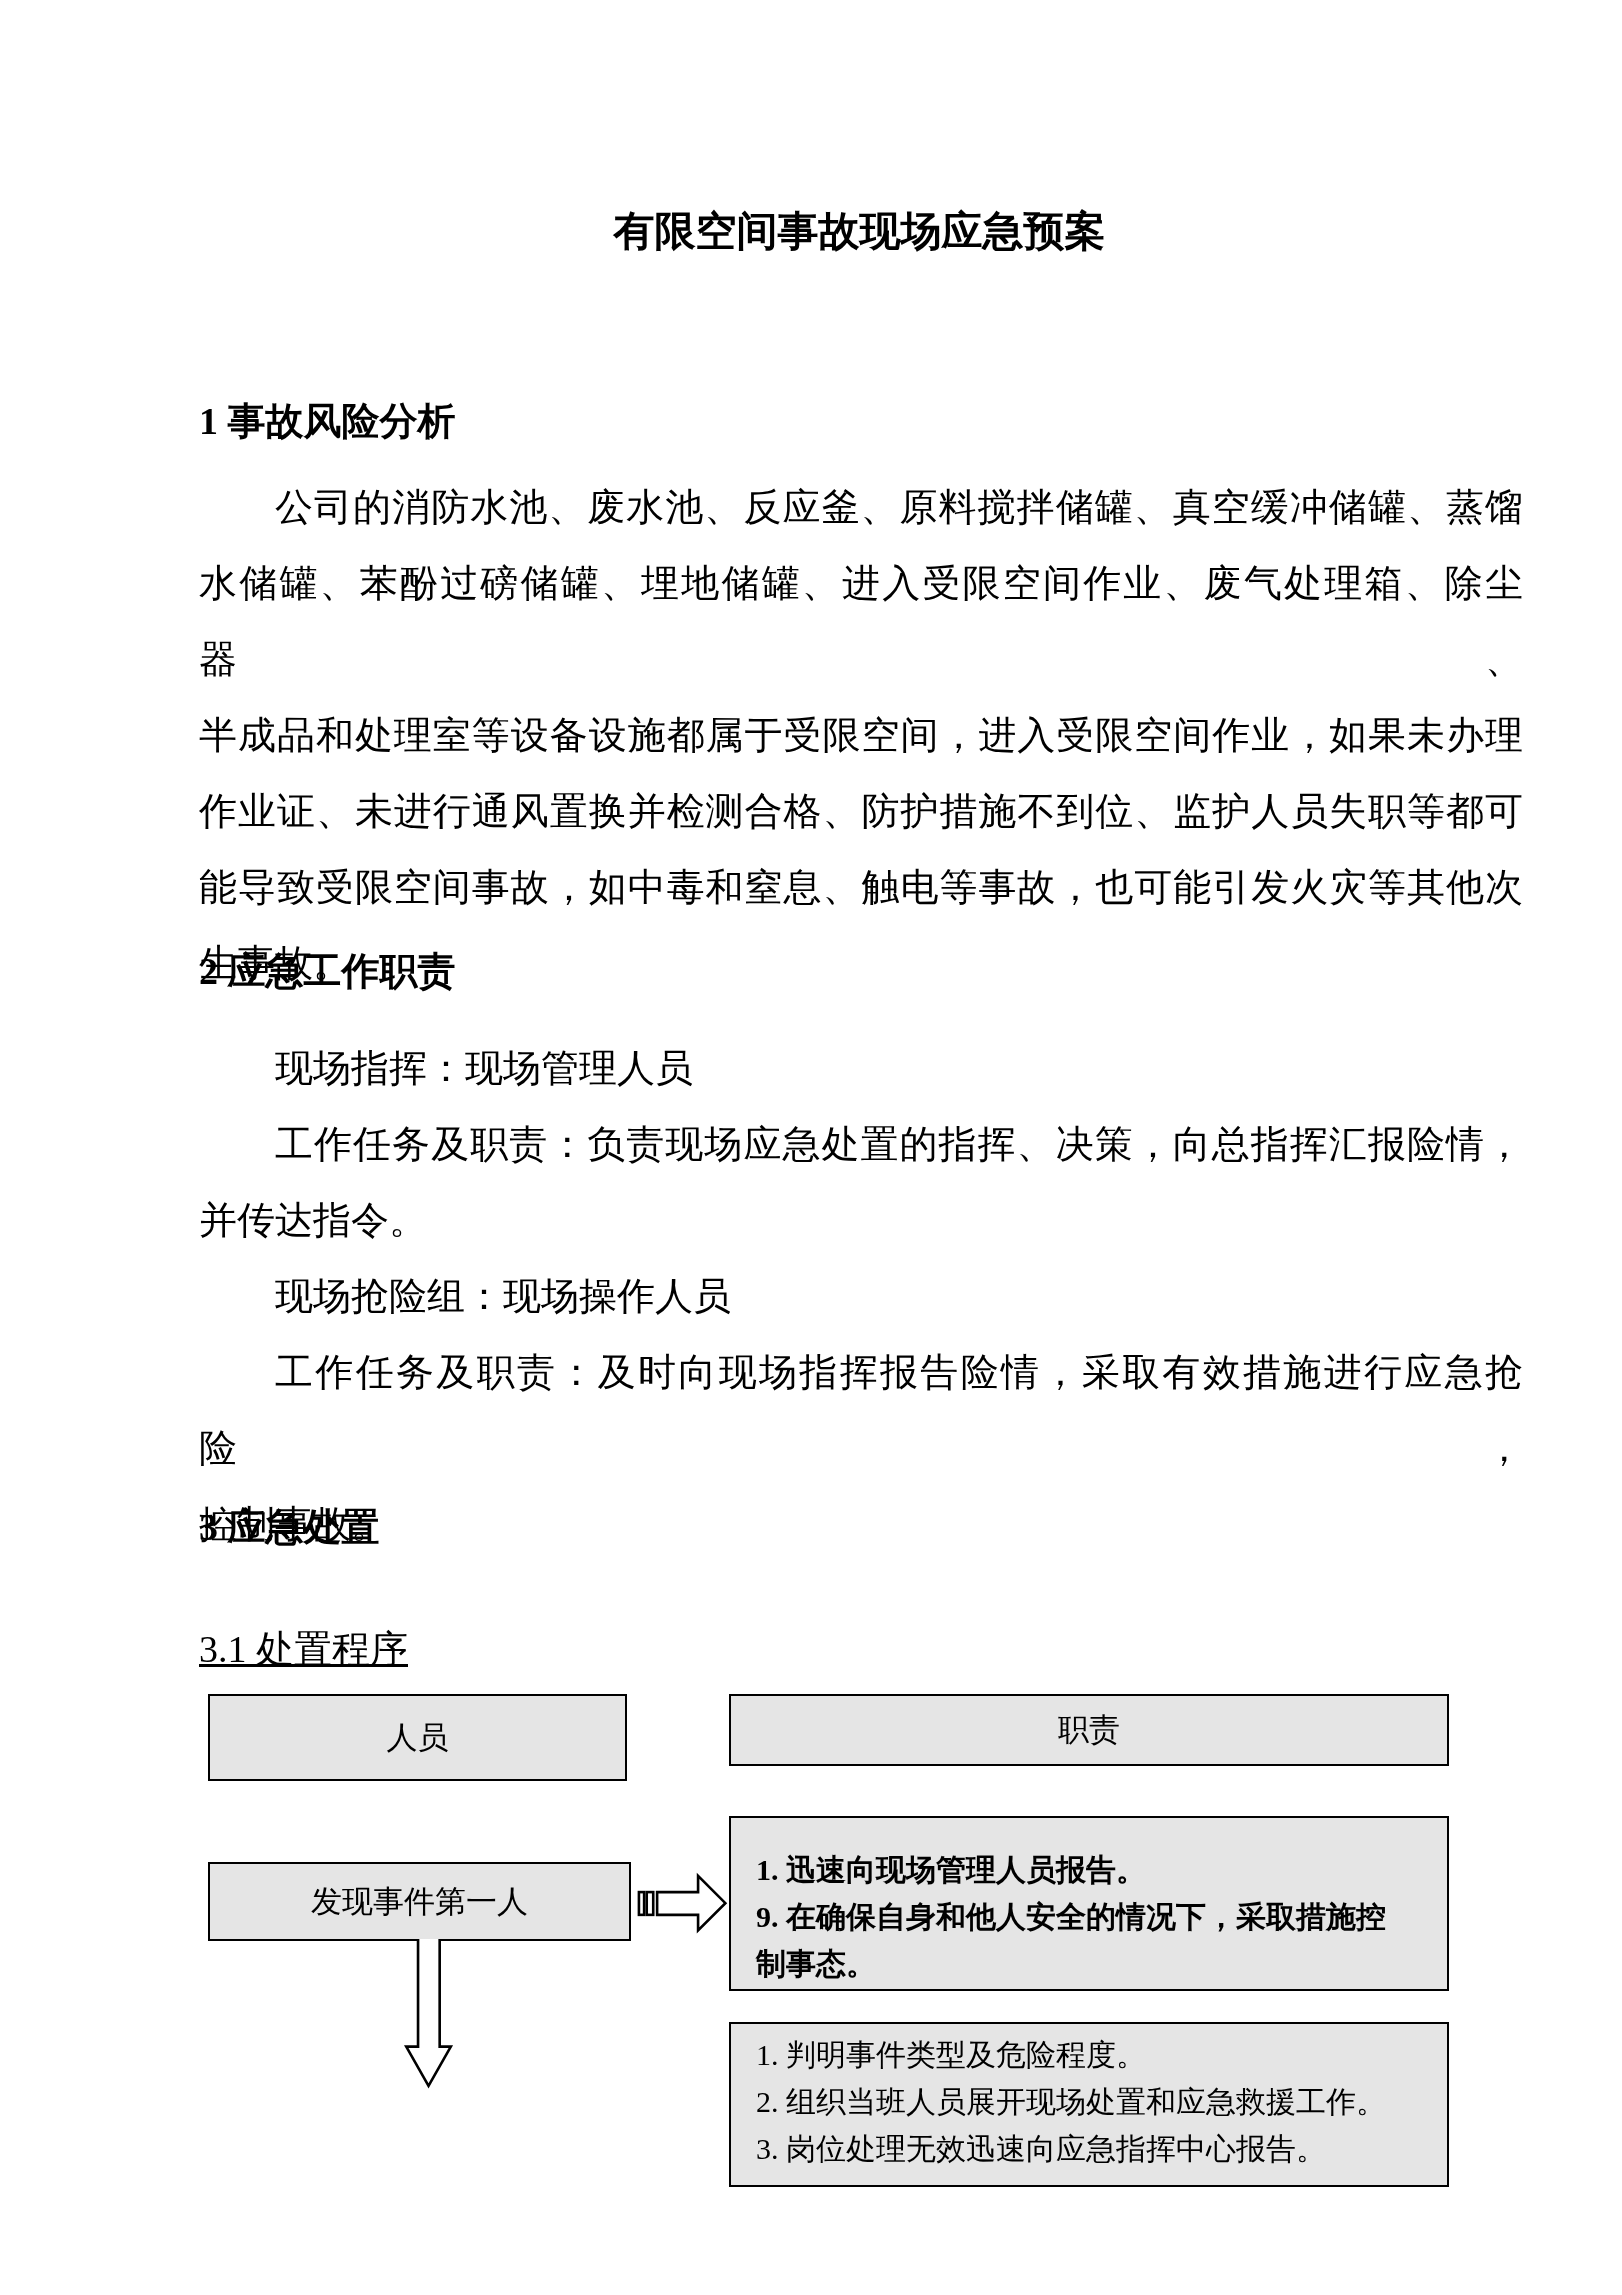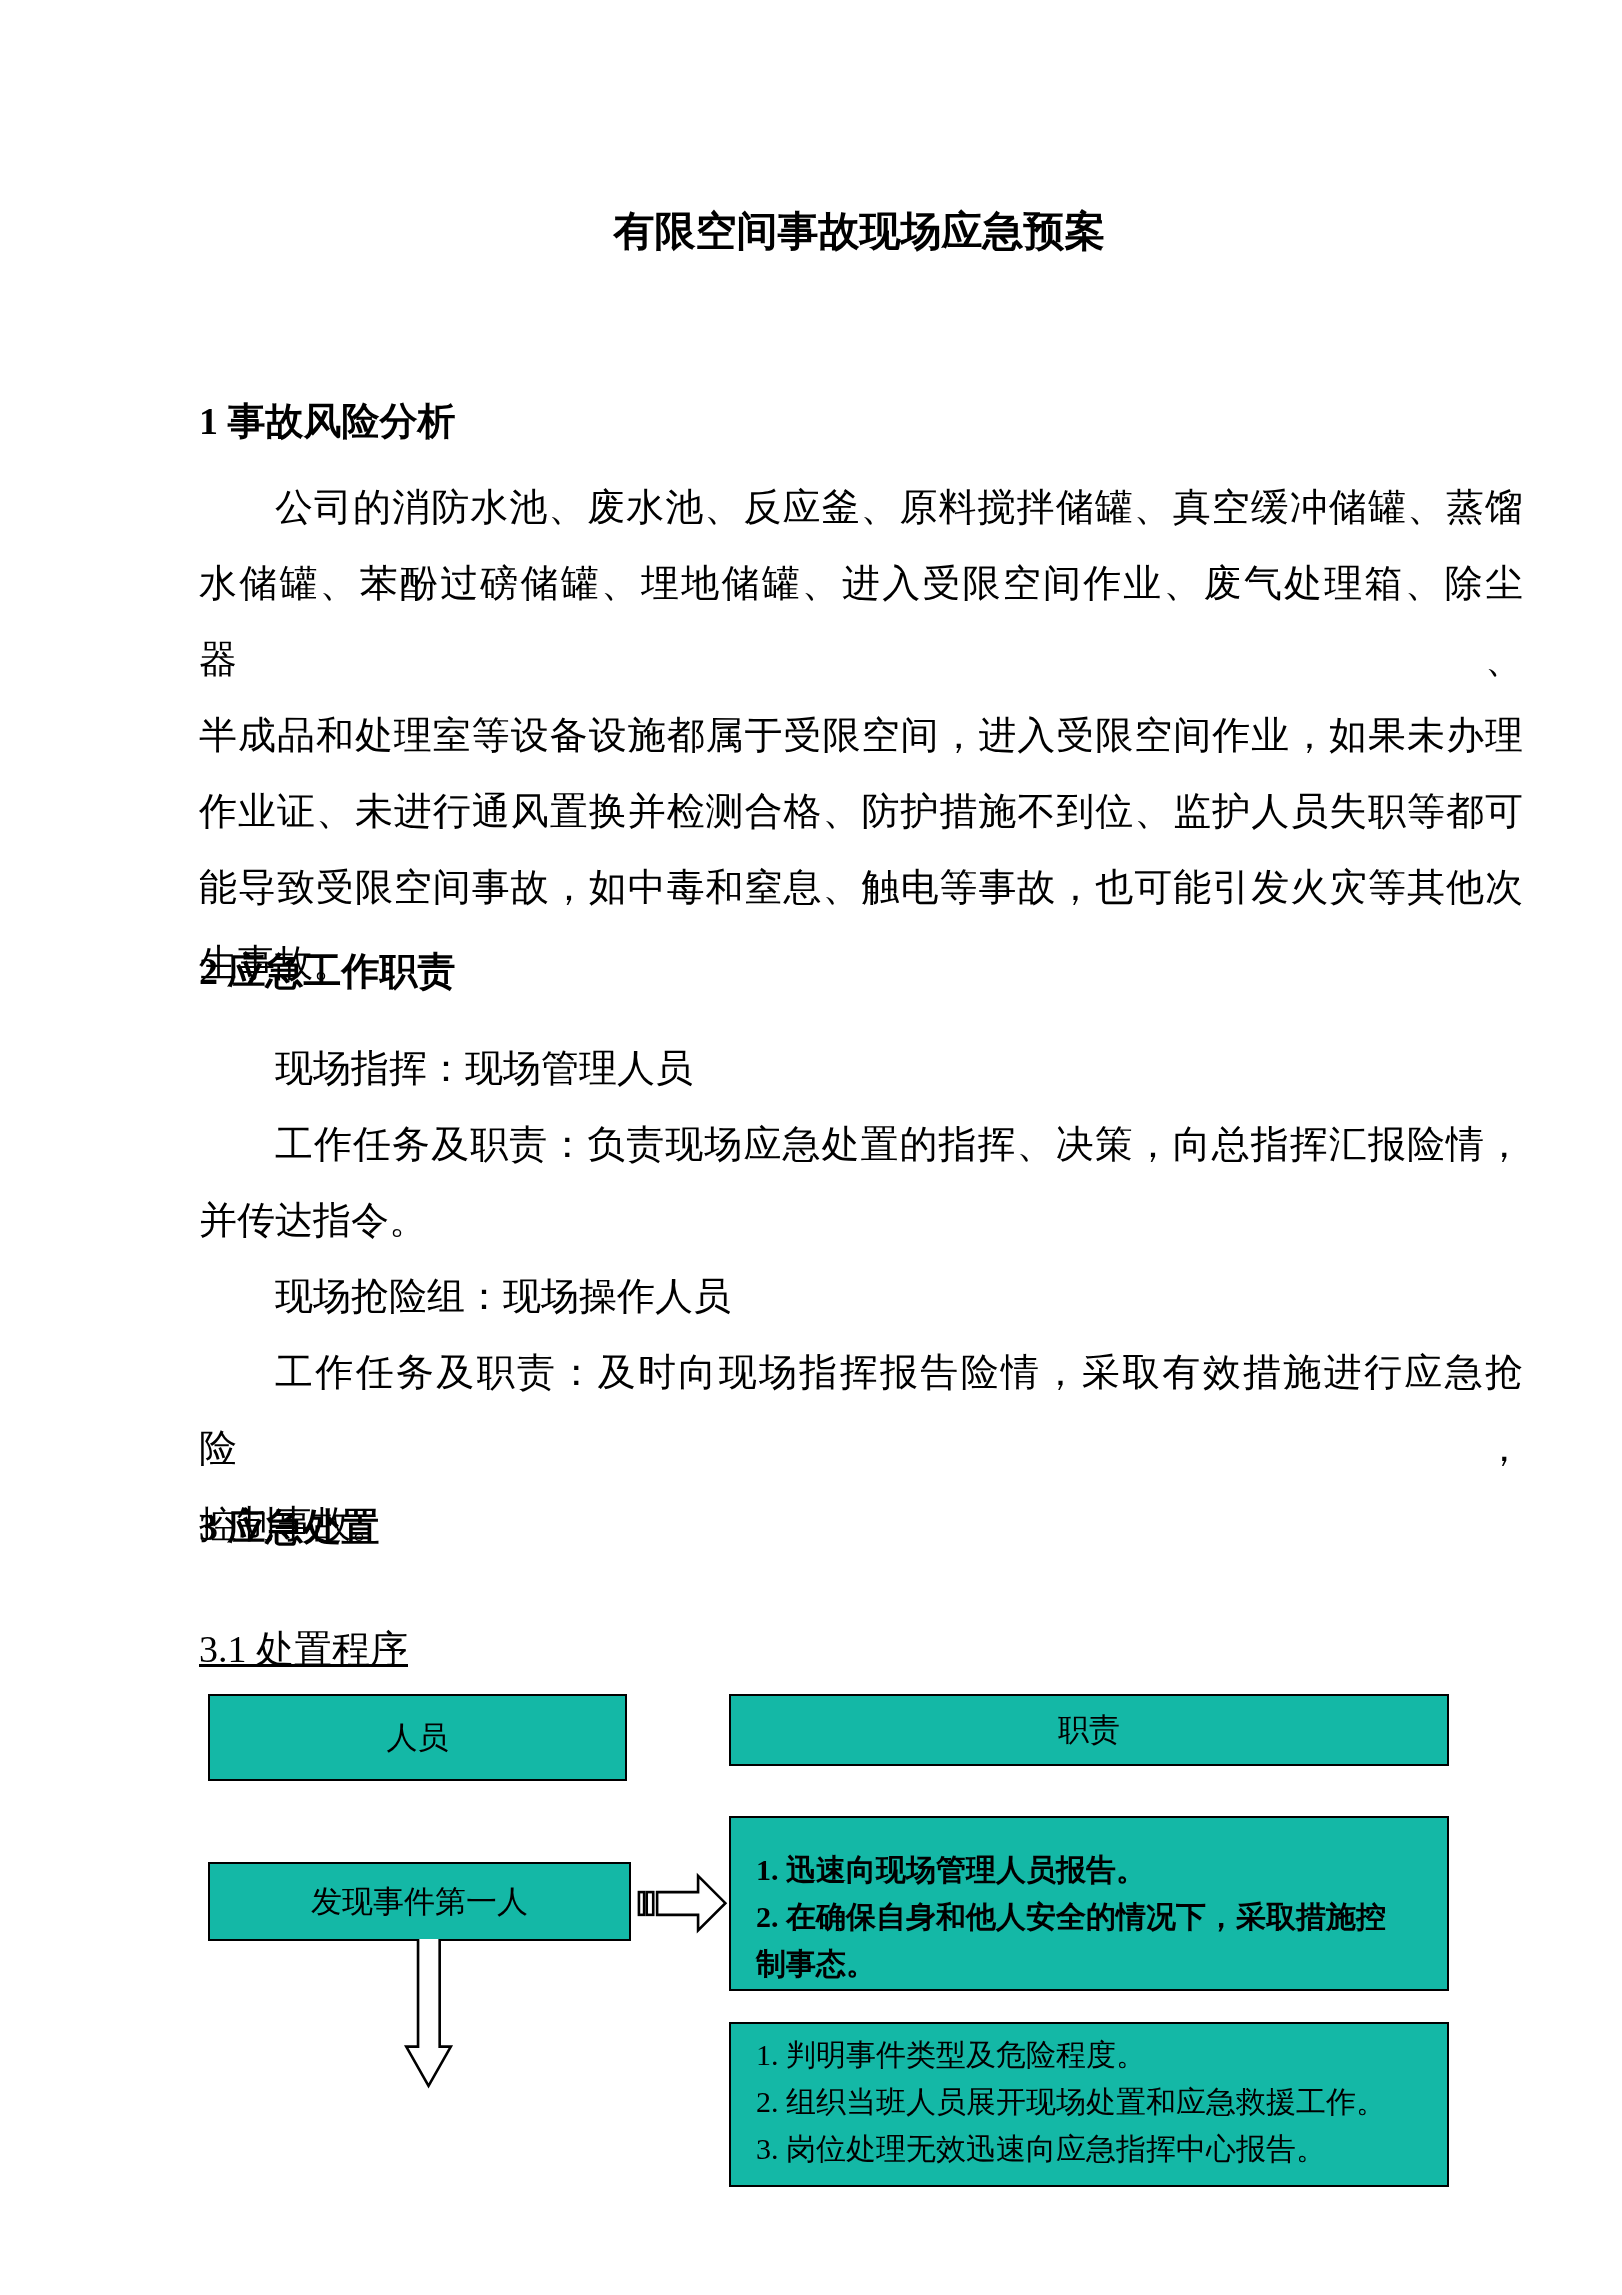--- a/index.html
+++ b/index.html
@@ -58,21 +58,21 @@
   .para .ln.last {
     text-align: left;
     text-align-last: left;
   }
   .para .ln.indent {
     text-indent: 76px;
   }
   .dbox {
     position: absolute;
     border: 2.6px solid #000000;
-    background: #14b8a6;
+    background: #e5e5e5;
     box-sizing: border-box;
   }
   .dbox.center-label {
     display: flex;
     align-items: center;
     justify-content: center;
     font-size: 31px;
   }
   .duty-lines {
     padding: 27.5px 13px 0 25px;
@@ -145,21 +145,21 @@
 
   <svg class="arrow-svg" style="left:586px; top:1870px;" width="95" height="65" viewBox="0 0 145 100">
     <rect x="7" y="34" width="8" height="35" fill="#ffffff" stroke="#000000" stroke-width="4"></rect>
     <rect x="19" y="34" width="10" height="35" fill="#ffffff" stroke="#000000" stroke-width="4"></rect>
     <path d="M 35 34 L 98 34 L 98 9 L 140 51 L 98 93 L 98 69 L 35 69 Z" fill="#ffffff" stroke="#000000" stroke-width="4" stroke-linejoin="miter"></path>
   </svg>
 
   <div class="dbox" style="left:681px; top:1816px; width:720px; height:175px;font-weight:bold;">
     <div class="duty-lines">
       <div class="duty-ln">1. 迅速向现场管理人员报告。</div>
-      <div class="duty-ln">2. 在确保自身和他人安全的情况下，采取措施控</div>
+      <div class="duty-ln">9. 在确保自身和他人安全的情况下，采取措施控</div>
       <div class="duty-ln">制事态。</div>
     </div>
   </div>
 
   <svg class="arrow-svg" style="left:353px; top:1939px;" width="59" height="151" viewBox="0 0 90 230">
     <path d="M 26 0 L 26 164 L 8 164 L 42 224 L 76 164 L 59 164 L 59 0" fill="#ffffff" stroke="#000000" stroke-width="4" stroke-linejoin="miter"></path>
   </svg>
 
   <div class="dbox" style="left:681px; top:2022px; width:720px; height:165px;">
     <div class="duty-lines tight">

